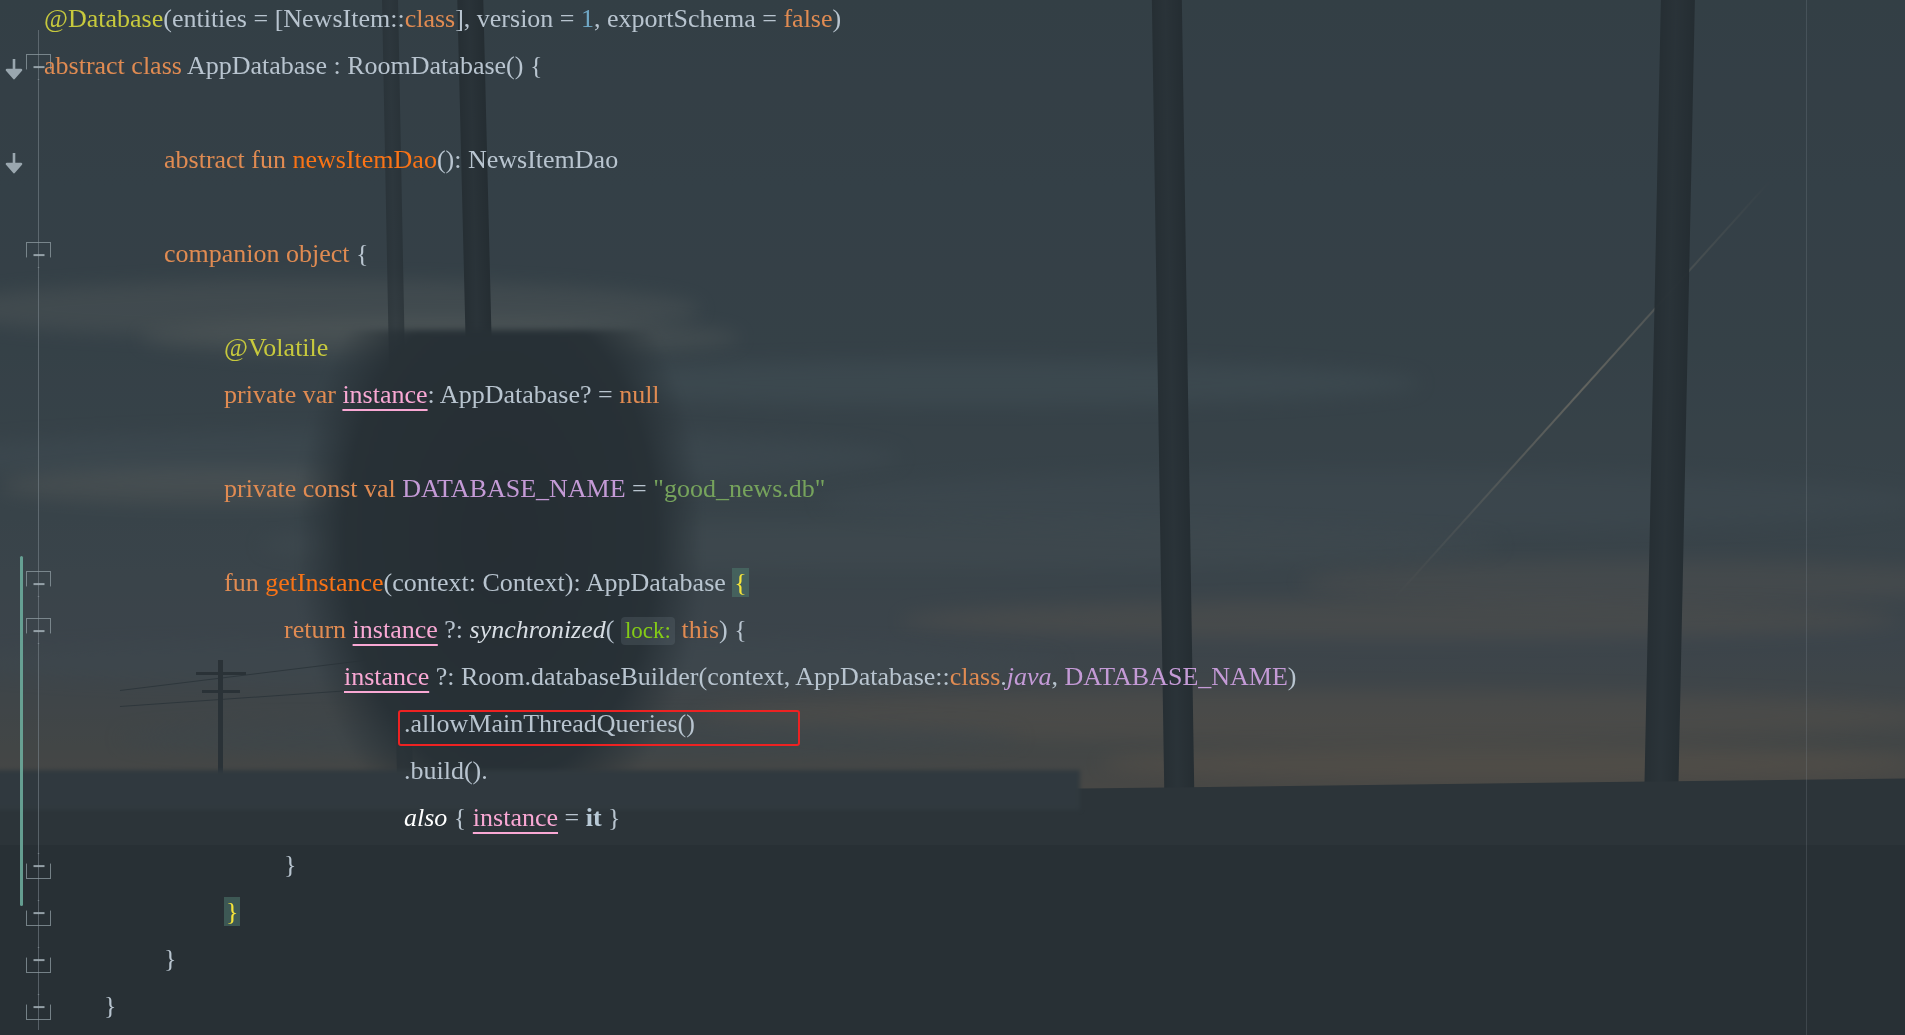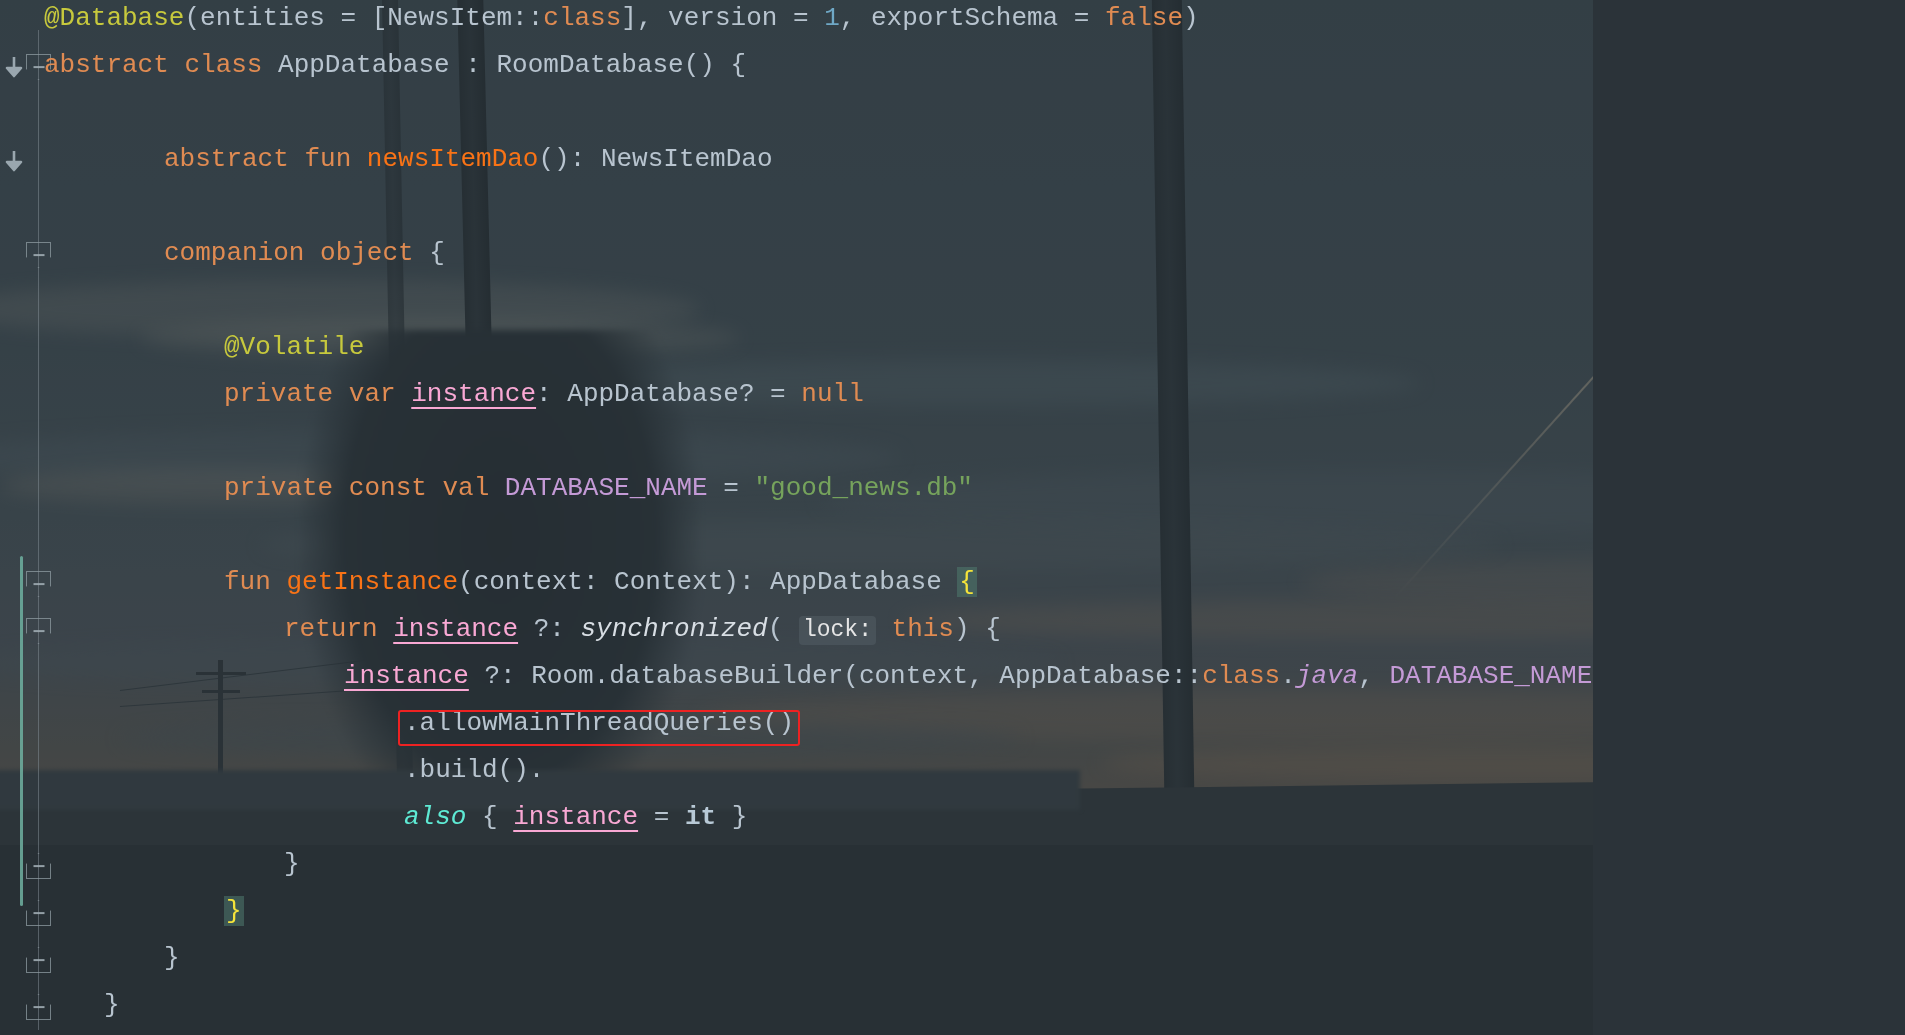--- a/index.html
+++ b/index.html
@@ -6,22 +6,22 @@
   html, body {
     margin: 0; padding: 0;
     width: 1905px; height: 1035px;
     overflow: hidden;
     background: #2b3339;
   }
 
   
   #editor {
     position: relative;
-    width: 1593px; height: 1035px;
-    font-family: Liberation Mono, monospace;
+    width: 1905px; height: 1035px;
+    font-family: Liberation Serif, serif;
     font-size: 26px;
     line-height: 47px;
     overflow: hidden;
     background: #2f3a40;
   }
 
   
   #bg-art {
     position: absolute; inset: 0;
     overflow: hidden;
@@ -151,25 +151,25 @@
   
   .t-default   { color: #b8c4cf; }
   .t-keyword   { color: #e08b52; }
   .t-anno      { color: #c7c93d; }
   .t-func      { color: #f97316; }
   .t-num       { color: #6fa8c6; }
   .t-string    { color: #76a35c; }
   .t-const     { color: #c49ad6; }
   .t-field     { color: #f9a8d4; text-decoration: underline; text-underline-offset: 6px; text-decoration-thickness: 1.6px; }
   .t-extfn     { color: #d8dee4; font-style: italic; }
-  .t-also      { color: #5eead4; font-style: italic; margin-top: 28px; }
+  .t-also      { color: #ffffff; font-style: italic; margin-top: 28px; }
   .t-it        { color: #b8c9d6; font-weight: bold; }
   .t-javaital  { color: #c49ad6; font-style: italic; }
   .t-hint {
-    color: #e5e5e5;
+    color: #84cc16;
     background: rgba(120,132,140,.22);
     border-radius: 4px;
     padding: 1px 4px 2px 4px;
     font-size: 23px;
   }
   .brace-match {
     color: #f5e43a;
     background: rgba(78,122,110,.55);
     padding: 0 2px;
   }

